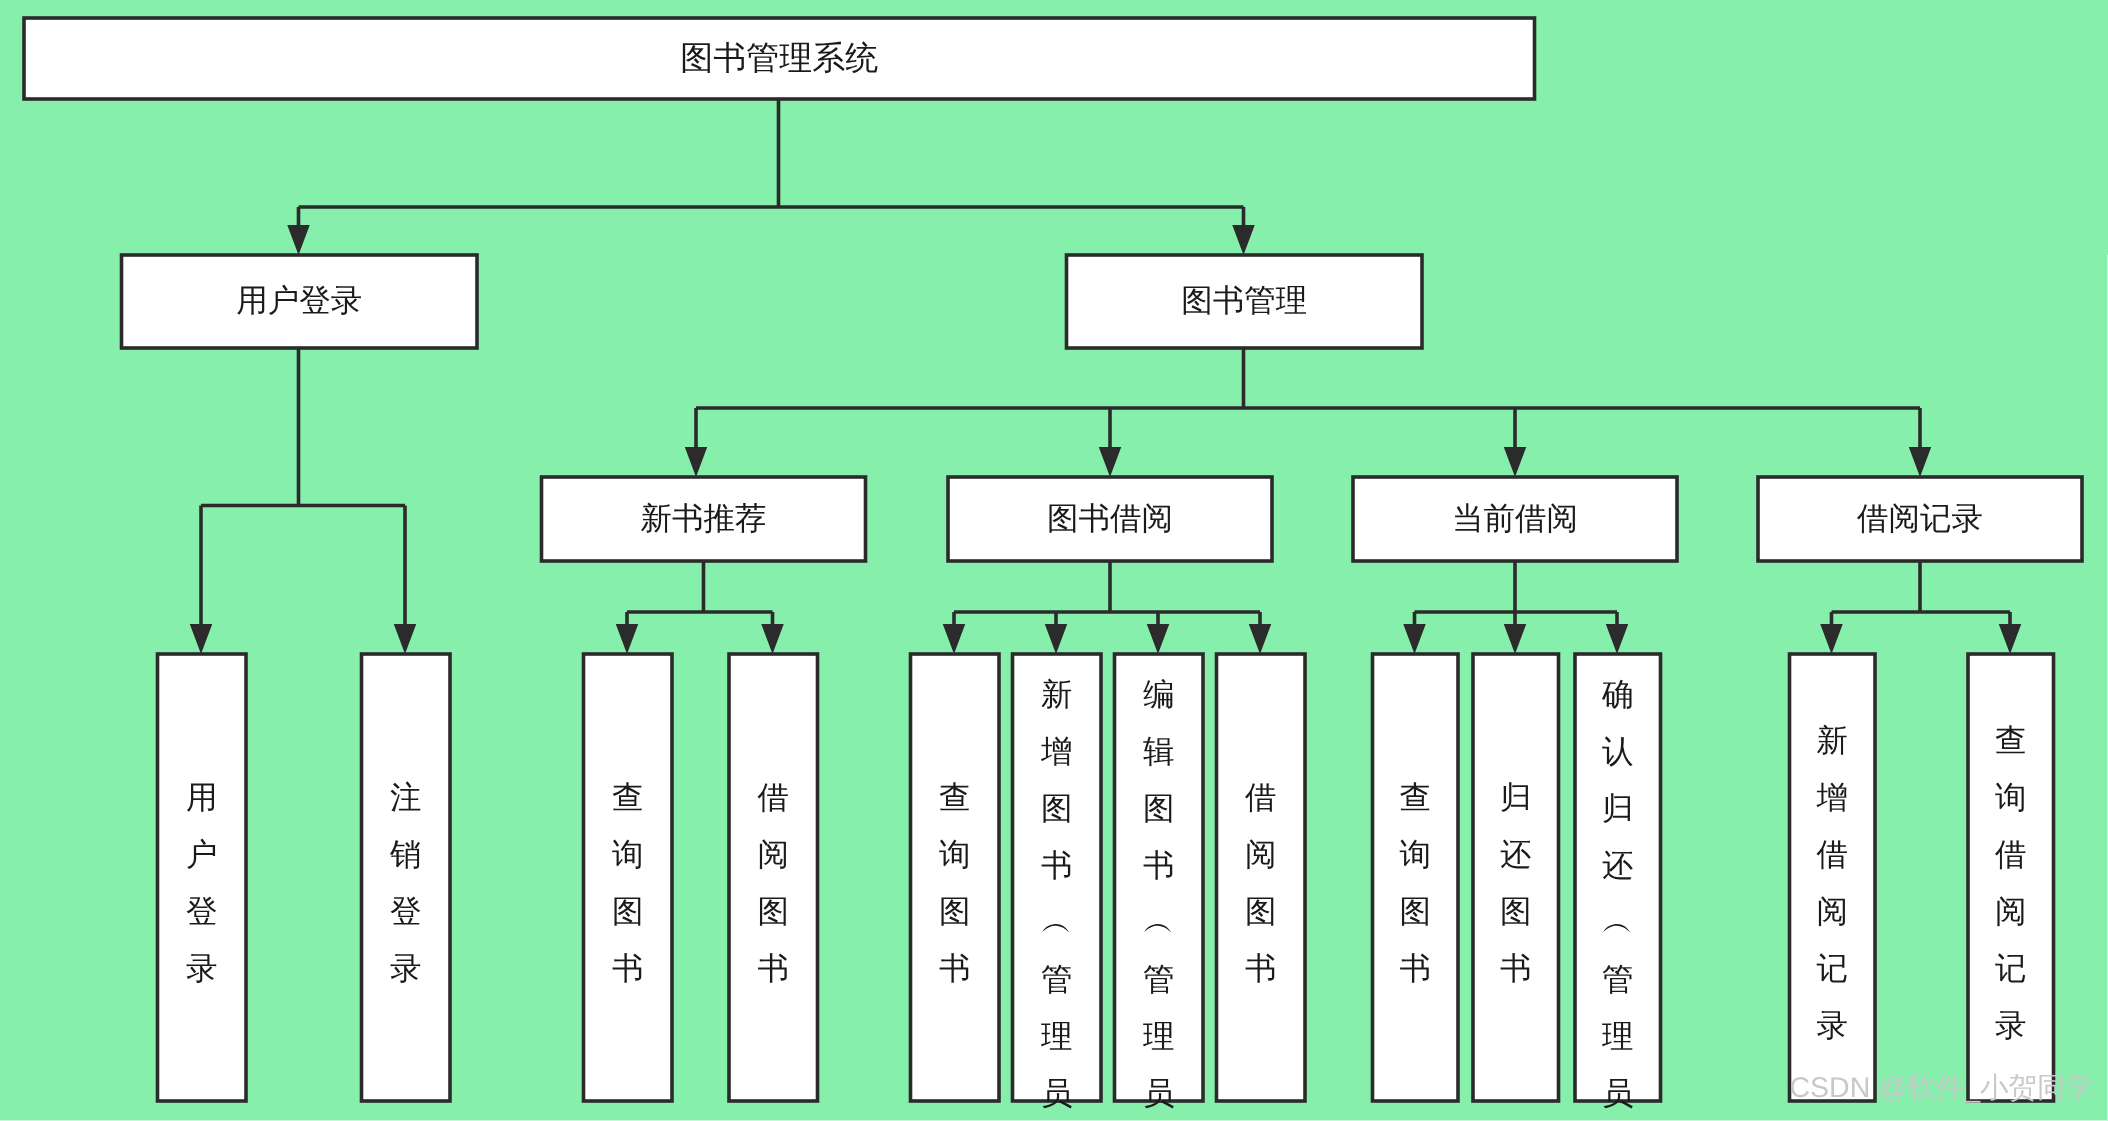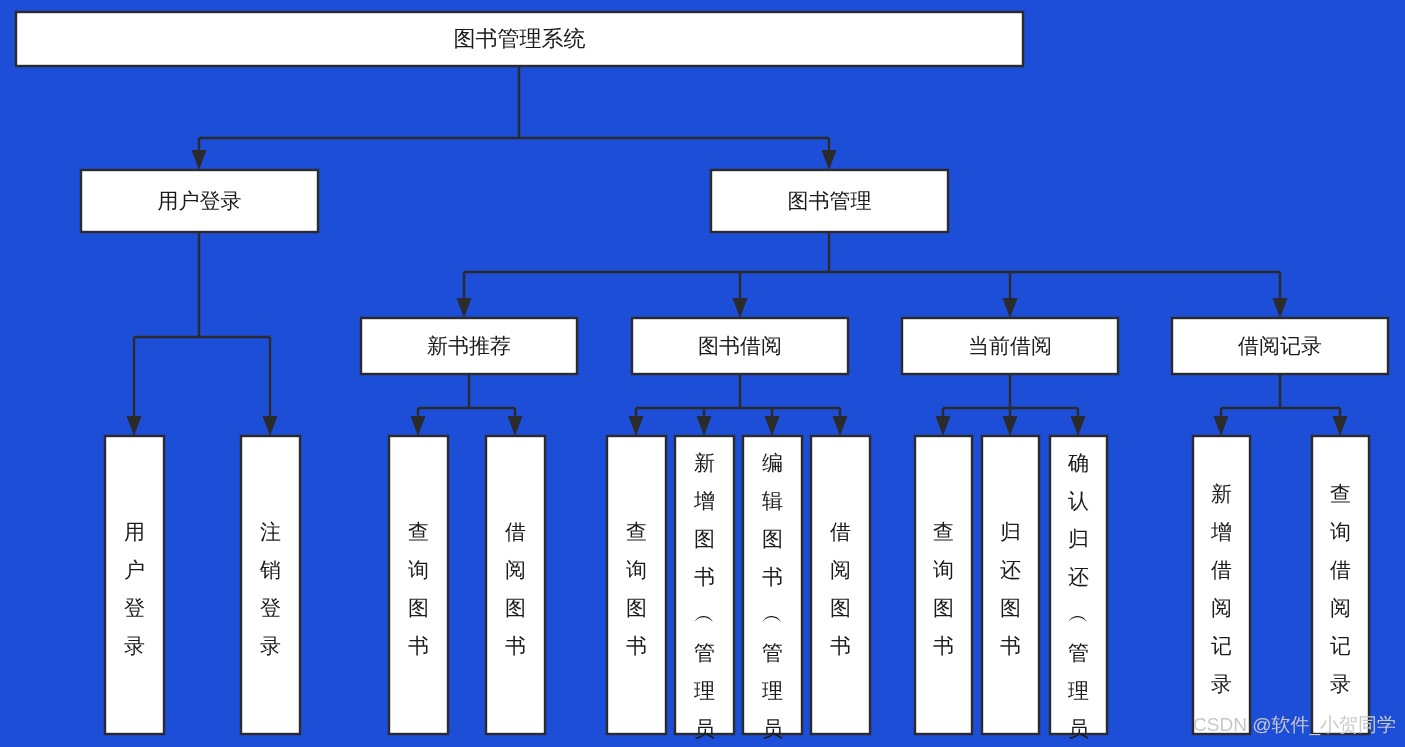--- a/index.html
+++ b/index.html
@@ -8,21 +8,21 @@
     padding: 0;
     background: #ffffff;
   }
   body {
     font-family: "Liberation Sans", "DejaVu Sans", sans-serif;
   }
   #diagram-root {
     position: relative;
     width: 1405px;
     height: 747px;
-    background: #1d4ed8;
+    background: #86efac;
     overflow: hidden;
   }
   svg#tree-svg {
     position: absolute;
     top: 0;
     left: 0;
     width: 1405px;
     height: 747px;
     display: block;
   }

